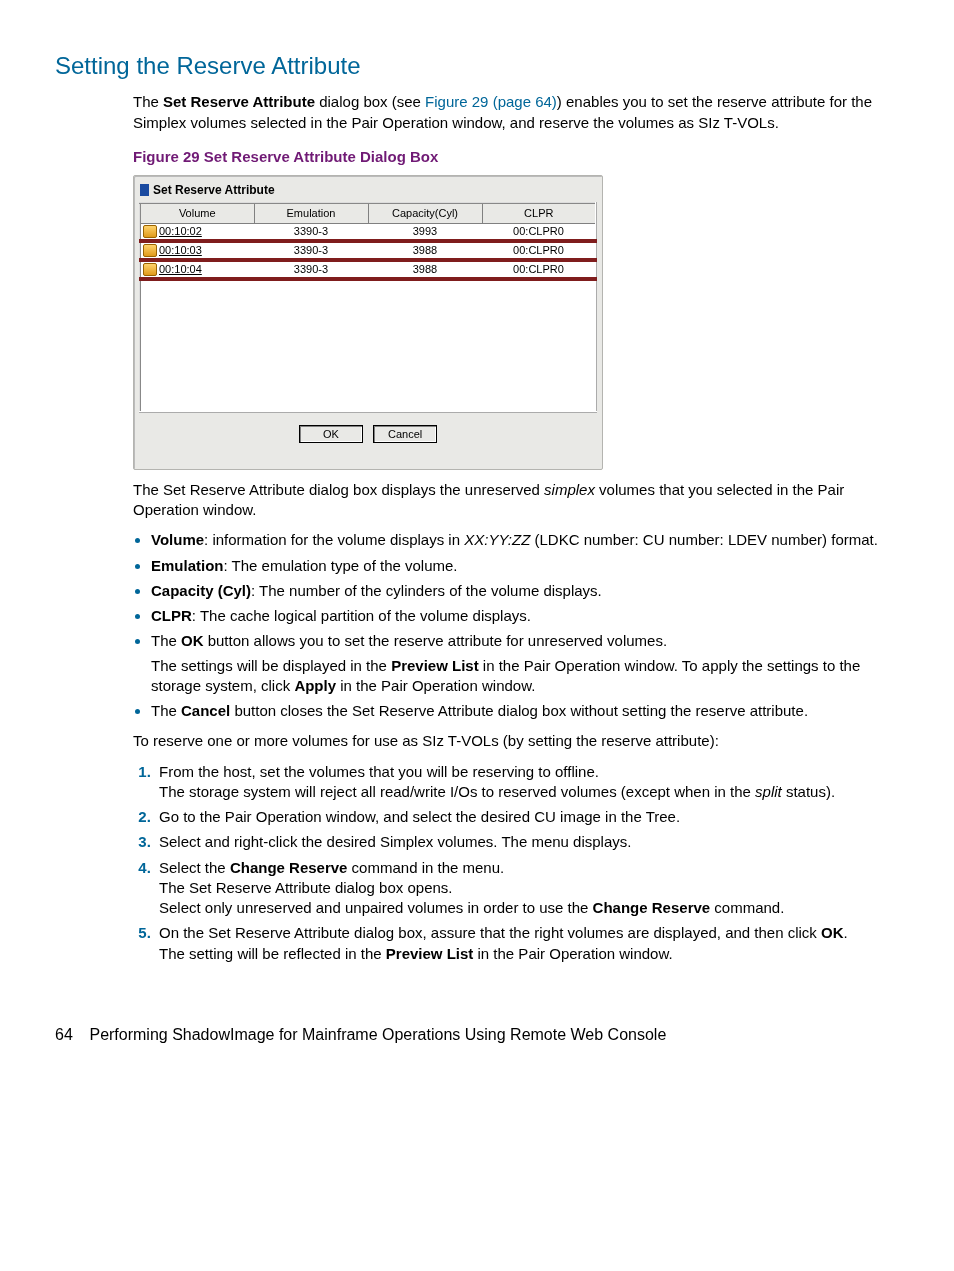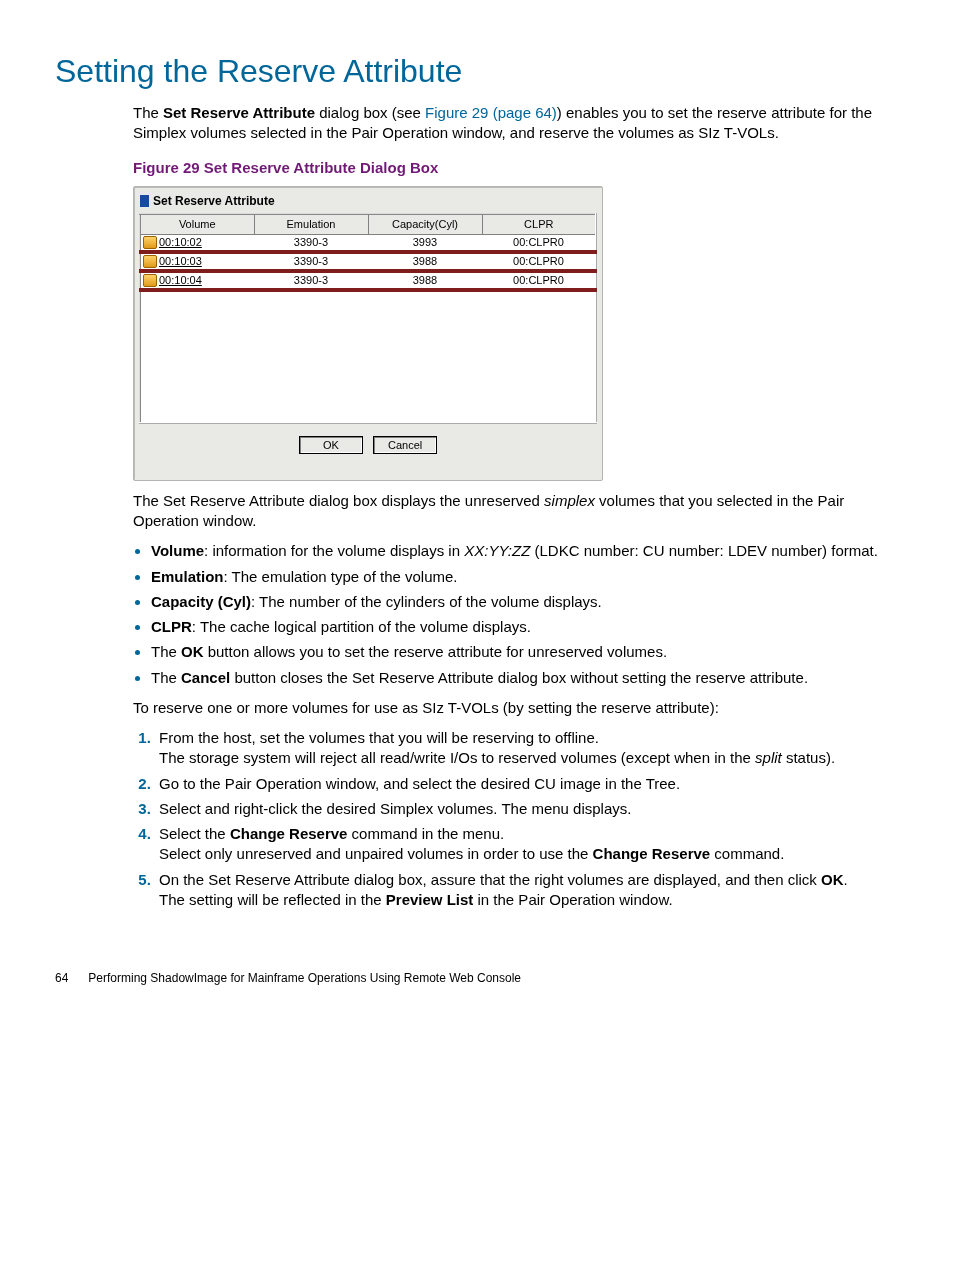--- a/index.html
+++ b/index.html
@@ -8,21 +8,21 @@
     color: #000;
     margin: 0;
     padding: 50px 55px 20px 55px;
     line-height: 1.35;
     width: 844px;
   }
   h2.section {
     font-family: Arial, Helvetica, sans-serif;
     font-weight: 400;
     color: #006699;
-    font-size: 32px;
+    font-size: 24px;
     margin: 0 0 6px 0;
   }
   .indent {
     margin-left: 78px;
   }
   a.xref {
     color: #006699;
     text-decoration: none;
   }
   .figcap {
@@ -102,21 +102,21 @@
   p { margin: 10px 0; }
   ul.bul { padding-left: 18px; margin:6px 0;}
   ul.bul > li { margin: 5px 0 5px 0; }
   ul.bul > li::marker { color:#006699; }
   ul.bul > li .sub { margin-top:4px; }
   ol.num { padding-left: 22px; margin:0 0;}
   ol.num > li { margin: 5px 0; padding-left:4px;}
   ol.num > li::marker { color:#006699; font-weight:700; }
   .foot {
     margin-top: 60px;
-    font-size: 12px;
+    font-size: 16px;
     color:#000;
   }
   .pn { display:inline-block; width:30px;}
   b { font-weight:700; }
 </style>
 </head>
 <body>
 
 <h2 class="section">Setting the Reserve Attribute</h2>
 
@@ -172,37 +172,39 @@
     <span>The Set Reserve Attribute dialog box displays the unreserved </span><i>simplex</i><span> volumes that you selected in the Pair Operation window.</span>
   </p>
 
   <ul class="bul">
     <li><b>Volume</b><span>: information for the volume displays in </span><i>XX:YY:ZZ</i><span> (LDKC number: CU number: LDEV number) format.</span></li>
     <li><b>Emulation</b><span>: The emulation type of the volume.</span></li>
     <li><b>Capacity (Cyl)</b><span>: The number of the cylinders of the volume displays.</span></li>
     <li><b>CLPR</b><span>: The cache logical partition of the volume displays.</span></li>
     <li>
       <span>The </span><b>OK</b><span> button allows you to set the reserve attribute for unreserved volumes.</span>
+      <div class="sub"><span>The settings will be displayed in the </span><b>Preview List</b><span> in the Pair Operation window. To apply the settings to the storage system, click </span><b>Apply</b><span> in the Pair Operation window.</span></div>
     </li>
     <li><span>The </span><b>Cancel</b><span> button closes the Set Reserve Attribute dialog box without setting the reserve attribute.</span></li>
   </ul>
 
   <p>To reserve one or more volumes for use as SIz T-VOLs (by setting the reserve attribute):</p>
 
   <ol class="num">
     <li>
       <span>From the host, set the volumes that you will be reserving to offline.</span>
       <div class="sub"><span>The storage system will reject all read/write I/Os to reserved volumes (except when in the </span><i>split</i><span> status).</span></div>
     </li>
     <li>Go to the Pair Operation window, and select the desired CU image in the Tree.</li>
     <li>
       <span>Select and right-click the desired Simplex volumes. The menu displays.</span>
     </li>
     <li>
       <span>Select the </span><b>Change Reserve</b><span> command in the menu.</span>
+      <div class="sub">The Set Reserve Attribute dialog box opens.</div>
       <div class="sub"><span>Select only unreserved and unpaired volumes in order to use the </span><b>Change Reserve</b><span> command.</span></div>
     </li>
     <li>
       <span>On the Set Reserve Attribute dialog box, assure that the right volumes are displayed, and then click </span><b>OK</b><span>.</span>
       <div class="sub"><span>The setting will be reflected in the </span><b>Preview List</b><span> in the Pair Operation window.</span></div>
     </li>
   </ol>
 </div>
 
 <div class="foot">

